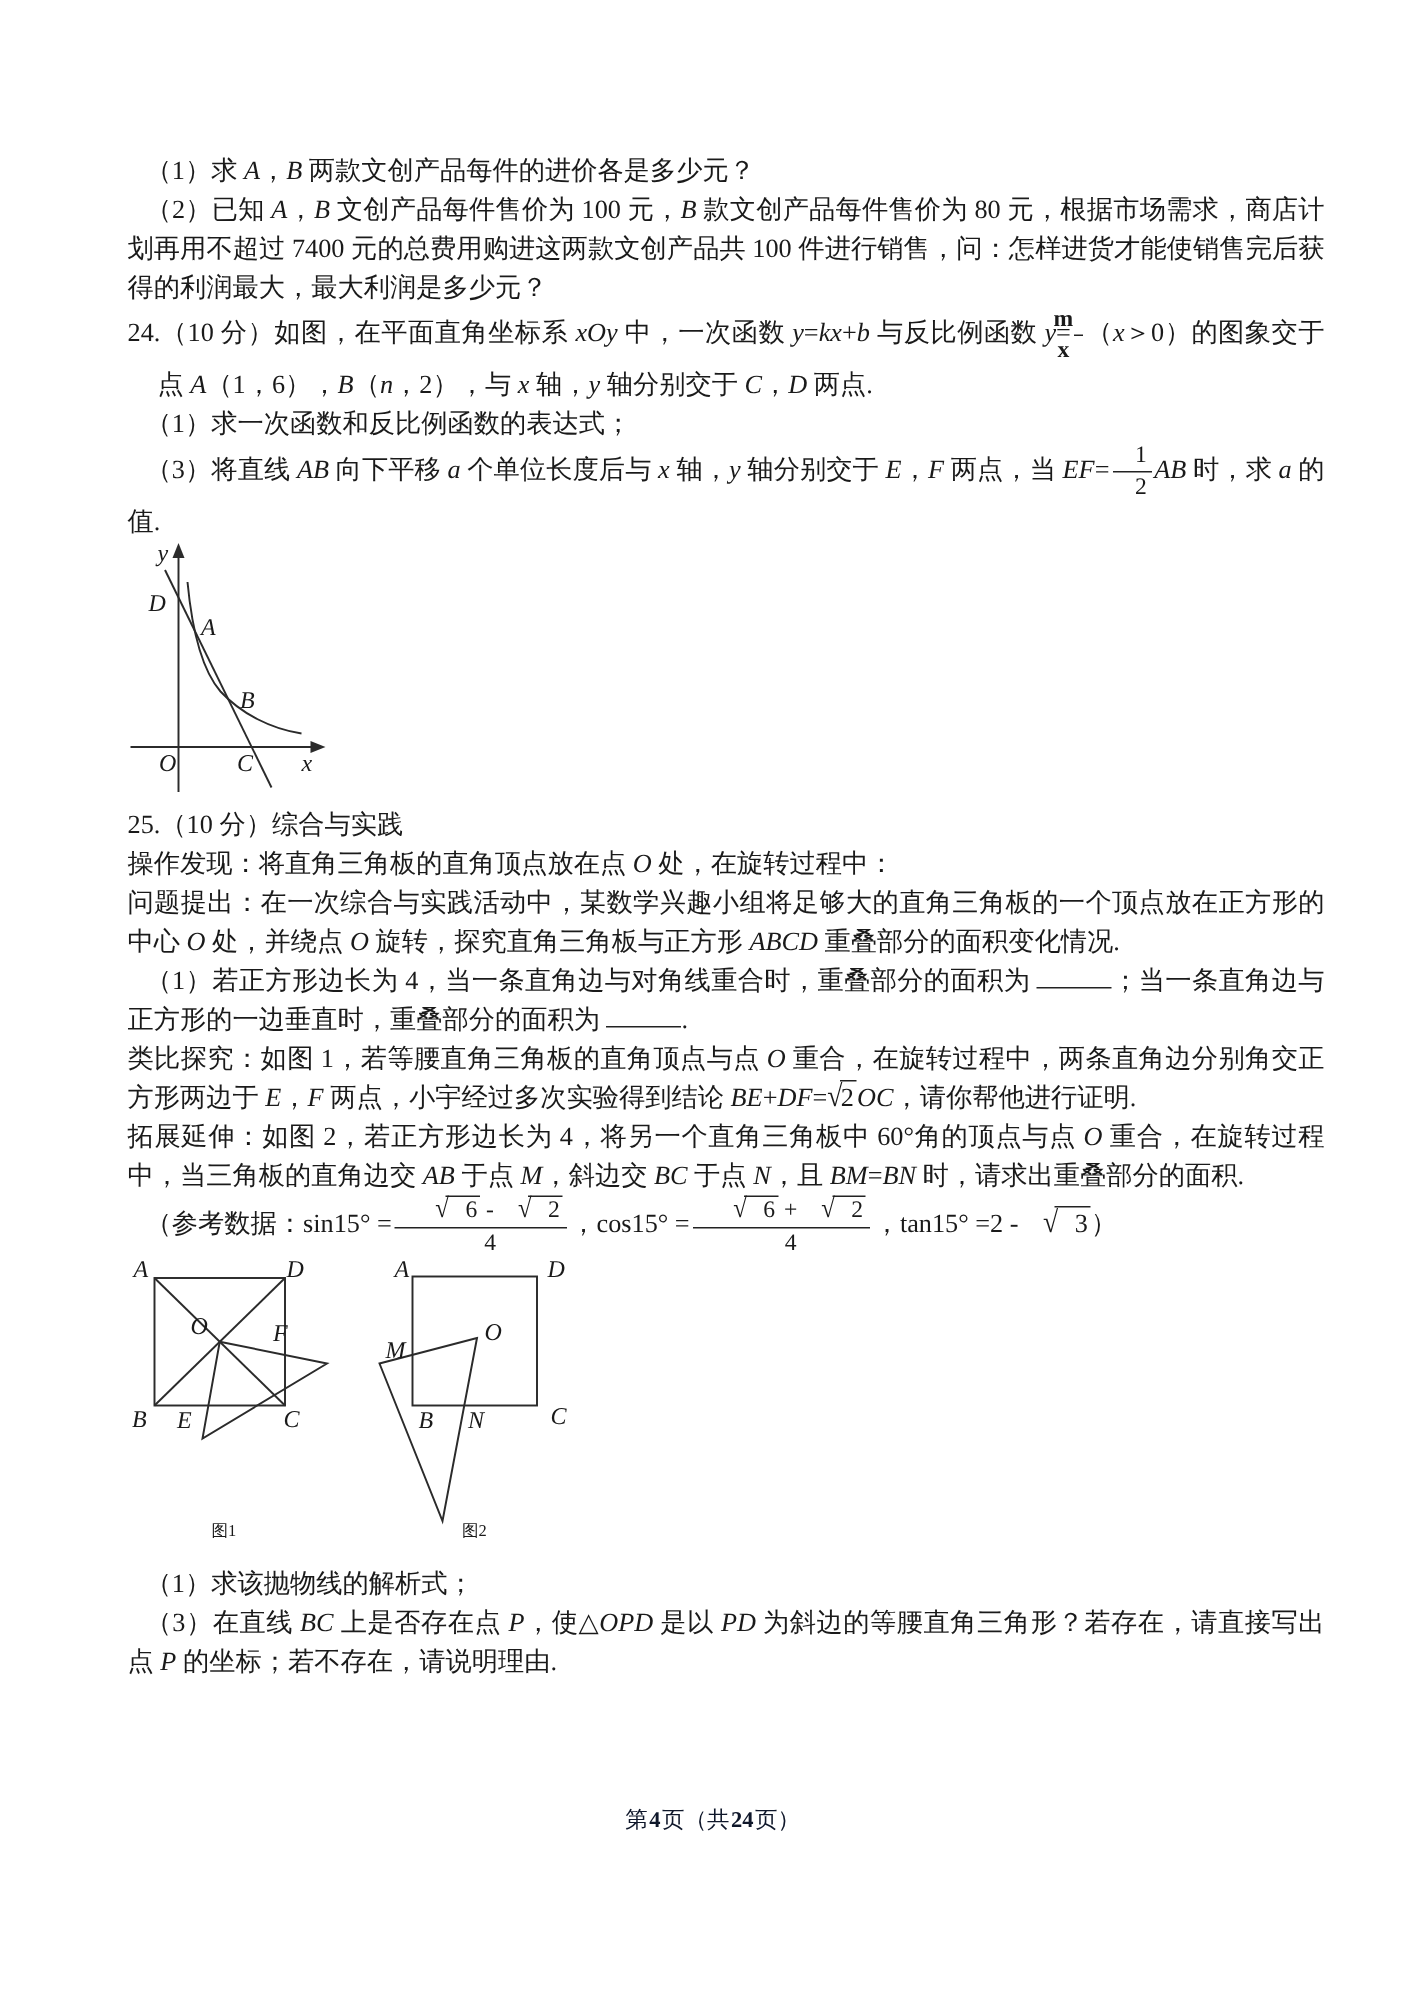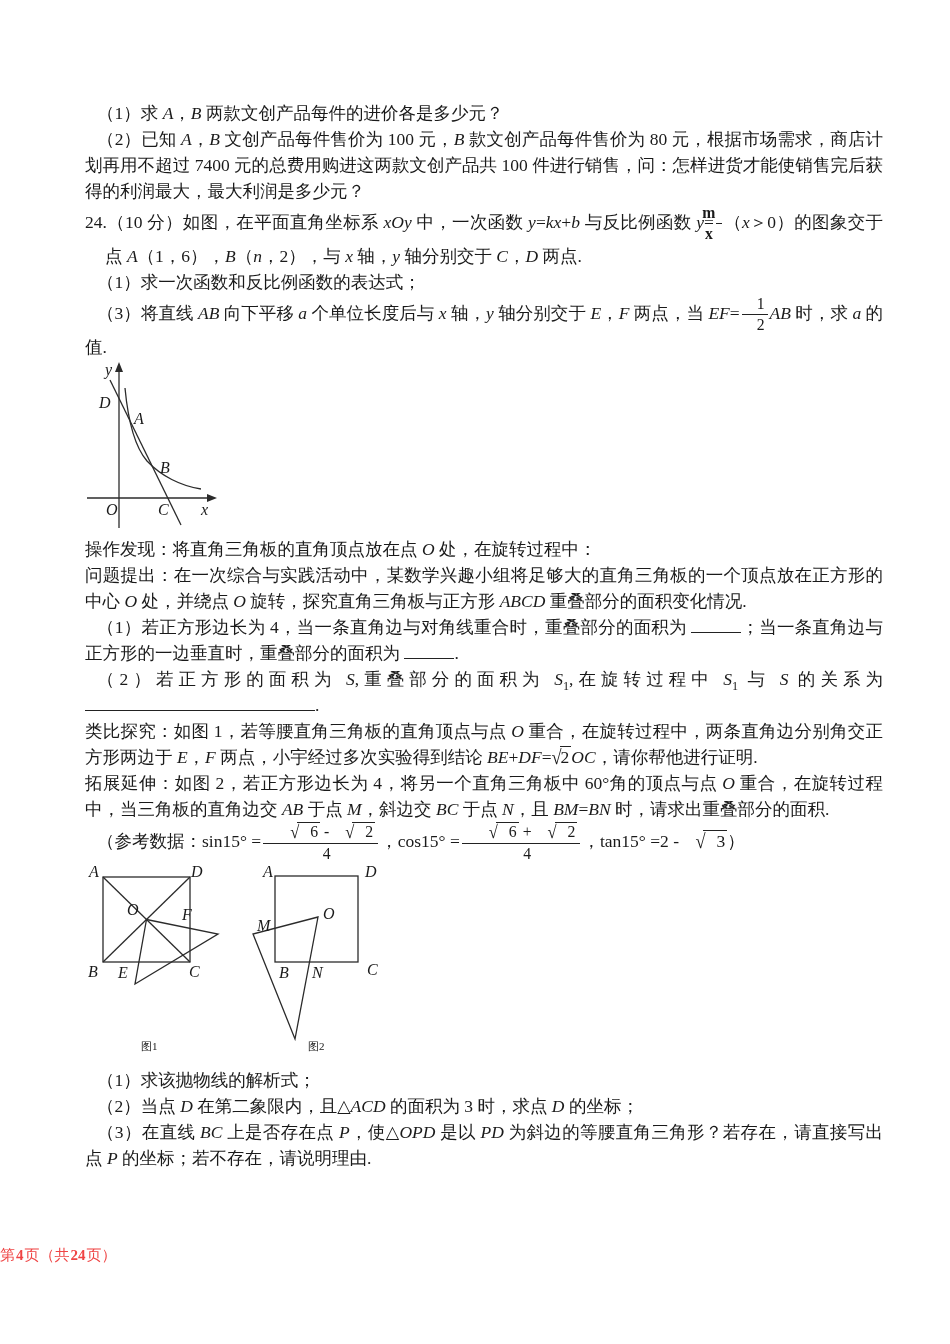--- a/index.html
+++ b/index.html
@@ -23,21 +23,21 @@
   .sqrt { white-space:nowrap; }
   .sqrt .rad { display:inline-block; font-size:1.05em; margin-right:-2px; transform:scaleY(1.1); }
   .sqrt .radbody { display:inline-block; border-top:1.2px solid #222; padding:0 2px 0 1px; line-height:1.2; }
   .fig { position:relative; }
   #fig24 { height:170px; margin:2px 0 4px 0; }
   #figs25 { height:200px; margin:2px 0 2px 0; }
   .flabel { position:absolute; font-style:italic; font-size:16px; line-height:1; font-family:"Liberation Serif",serif; }
   .fcaption { position:absolute; font-style:normal; font-size:11px; line-height:1; }
   svg line, svg path, svg rect { stroke:#2b2b2b; stroke-width:1.3; fill:none; }
   svg polygon { fill:#2b2b2b; stroke:none; }
-  .footer { position:absolute; left:0; right:0; top:1246px; font-size:15px; color:#ef4444; }
+  .footer { position:absolute; left:0; right:0; top:1204px; text-align:center; font-size:15px; color:#0f172a; }
 </style>
 </head>
 <body>
 
 <div class="page">
   <div class="content">
 
     <p class="line item">（1）求 <span class="v">A</span>，<span class="v">B</span> 两款文创产品每件的进价各是多少元？</p>
     <p class="line item">（2）已知 <span class="v">A</span>，<span class="v">B</span> 文创产品每件售价为 100 元，<span class="v">B</span> 款文创产品每件售价为 80 元，根据市场需求，商店计划再用不超过 7400 元的总费用购进这两款文创产品共 100 件进行销售，问：怎样进货才能使销售完后获得的利润最大，最大利润是多少元？</p>
 
@@ -56,24 +56,24 @@
       </svg>
       <span class="flabel" style="left:20px; top:0px;">y</span>
       <span class="flabel" style="left:14px; top:33px;">D</span>
       <span class="flabel" style="left:49px; top:49px;">A</span>
       <span class="flabel" style="left:75px; top:98px;">B</span>
       <span class="flabel" style="left:21px; top:140px;">O</span>
       <span class="flabel" style="left:73px; top:140px;">C</span>
       <span class="flabel" style="left:116px; top:140px;">x</span>
     </div>
 
+    <p class="line">25.（10 分）综合与实践</p>
     <p class="line">操作发现：将直角三角板的直角顶点放在点 <span class="v">O</span> 处，在旋转过程中：</p>
     <p class="line">问题提出：在一次综合与实践活动中，某数学兴趣小组将足够大的直角三角板的一个顶点放在正方形的中心 <span class="v">O</span> 处，并绕点 <span class="v">O</span> 旋转，探究直角三角板与正方形 <span class="v">ABCD</span> 重叠部分的面积变化情况.</p>
     <p class="line item">（1）若正方形边长为 4，当一条直角边与对角线重合时，重叠部分的面积为 <span class="blank" style="width: 50px;"></span>；当一条直角边与正方形的一边垂直时，重叠部分的面积为 <span class="blank" style="width: 50px;"></span>.</p>
-    <p class="line item">（2）若正方形的面积为 <span class="v">S</span>,重叠部分的面积为 <span class="v">S</span><sub>1</sub>,在旋转过程中 <span class="v">S</span><sub>1</sub> 与 <span class="v">S</span> 的关系为 <span class="blank" style="width: 230px;"></span>.</p>
     <p class="line">类比探究：如图 1，若等腰直角三角板的直角顶点与点 <span class="v">O</span> 重合，在旋转过程中，两条直角边分别角交正方形两边于 <span class="v">E</span>，<span class="v">F</span> 两点，小宇经过多次实验得到结论 <span class="v">BE</span>+<span class="v">DF</span>=<span class="sqrt"><span class="rad">√</span><span class="radbody">2</span></span><span class="v">OC</span>，请你帮他进行证明.</p>
     <p class="line">拓展延伸：如图 2，若正方形边长为 4，将另一个直角三角板中 60°角的顶点与点 <span class="v">O</span> 重合，在旋转过程中，当三角板的直角边交 <span class="v">AB</span> 于点 <span class="v">M</span>，斜边交 <span class="v">BC</span> 于点 <span class="v">N</span>，且 <span class="v">BM</span>=<span class="v">BN</span> 时，请求出重叠部分的面积.</p>
     <p class="line item">（参考数据：sin15° =<span class="frac"><span class="num"><span class="sqrt"><span class="rad">√</span><span class="radbody">6</span></span> - <span class="sqrt"><span class="rad">√</span><span class="radbody">2</span></span></span><span class="den">4</span></span>，cos15° =<span class="frac"><span class="num"><span class="sqrt"><span class="rad">√</span><span class="radbody">6</span></span> + <span class="sqrt"><span class="rad">√</span><span class="radbody">2</span></span></span><span class="den">4</span></span>，tan15° =2 - <span class="sqrt"><span class="rad">√</span><span class="radbody">3</span></span>）</p>
 
     <div class="fig" id="figs25">
       <svg width="150" height="172" style="position:absolute; left:0; top:0;">
         <rect x="18" y="12" width="87" height="85"></rect>
         <line x1="18" y1="12" x2="105" y2="97"></line>
         <line x1="105" y1="12" x2="18" y2="97"></line>
         <path d="M61.5,54.5 L133,69 L50,119 Z"></path>
@@ -95,19 +95,18 @@
       <span class="flabel" style="left:280px; top:-1px;">D</span>
       <span class="flabel" style="left:172px; top:53px;">M</span>
       <span class="flabel" style="left:238px; top:41px;">O</span>
       <span class="flabel" style="left:194px; top:100px;">B</span>
       <span class="flabel" style="left:227px; top:100px;">N</span>
       <span class="flabel" style="left:282px; top:97px;">C</span>
       <span class="fcaption" style="left:223px; top:176px;">图2</span>
     </div>
 
     <p class="line item">（1）求该抛物线的解析式；</p>
-    <p class="line item">（2）当点 <span class="v">D</span> 在第二象限内，且△<span class="v">ACD</span> 的面积为 3 时，求点 <span class="v">D</span> 的坐标；</p>
     <p class="line item">（3）在直线 <span class="v">BC</span> 上是否存在点 <span class="v">P</span>，使△<span class="v">OPD</span> 是以 <span class="v">PD</span> 为斜边的等腰直角三角形？若存在，请直接写出点 <span class="v">P</span> 的坐标；若不存在，请说明理由.</p>
 
   </div>
 
   <div class="footer">第<b>4</b>页（共<b>24</b>页）</div>
 </div>
 
 </body></html>

